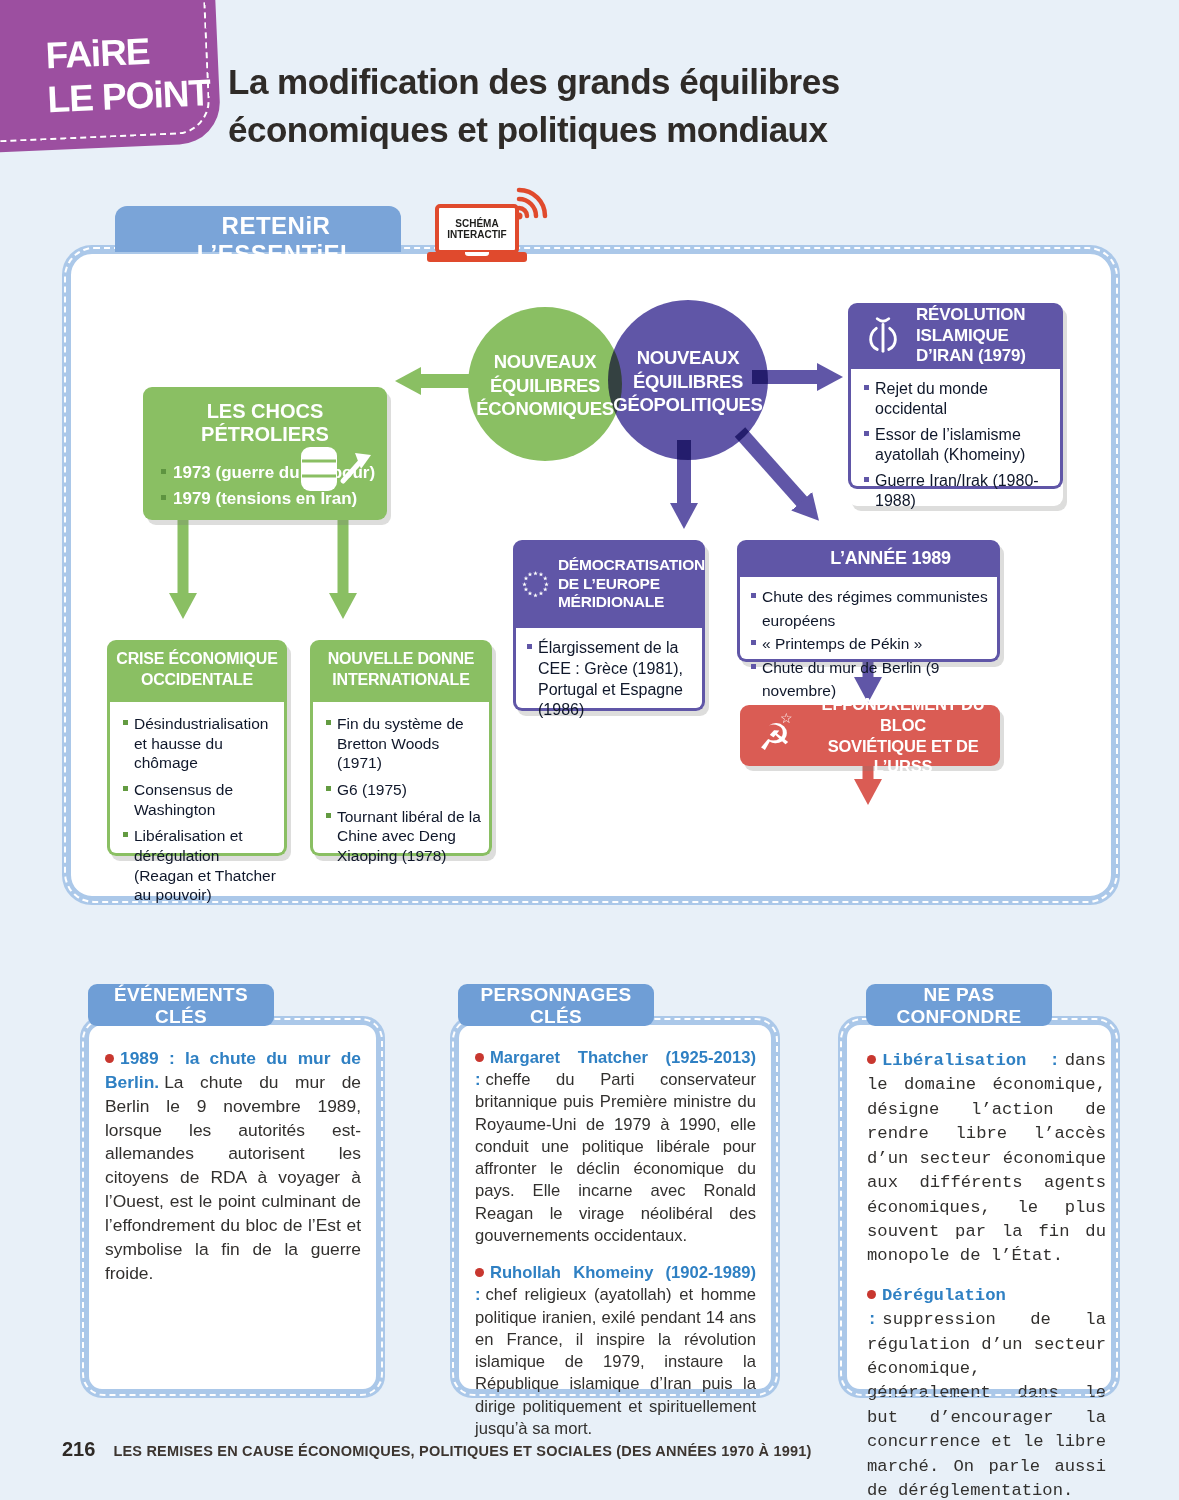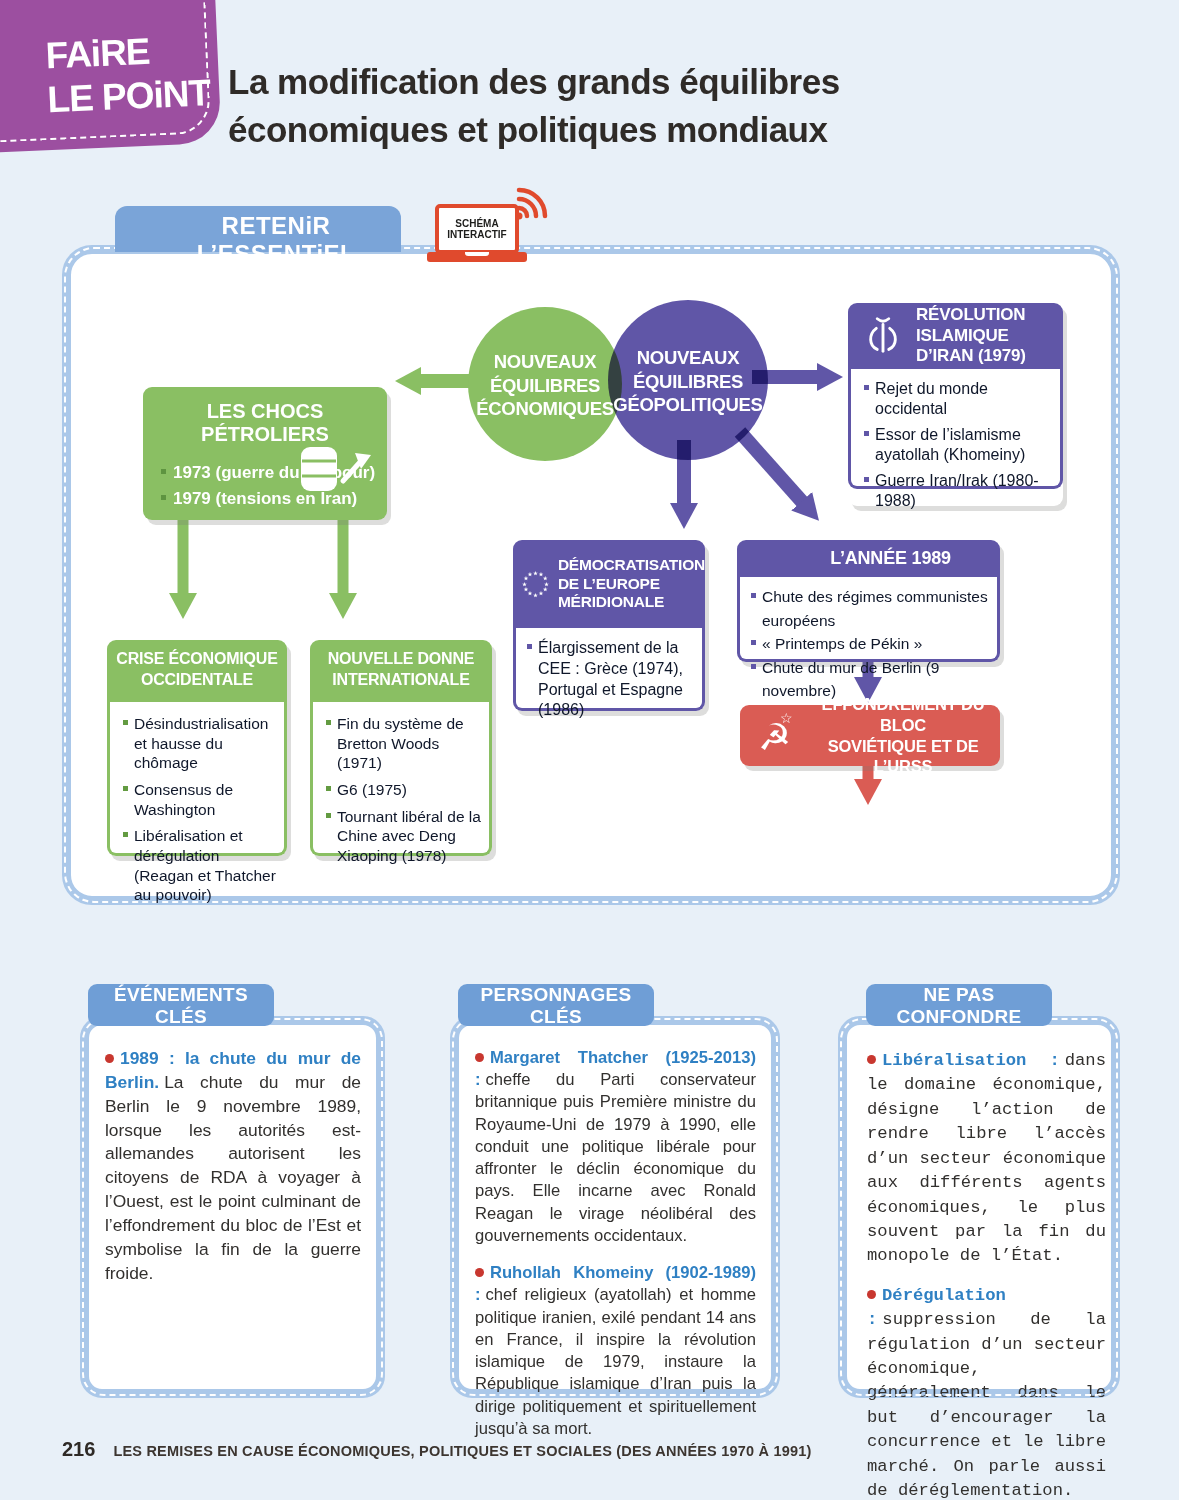--- a/index.html
+++ b/index.html
@@ -269,21 +269,21 @@
             <text x="36" y="11.679491924311229" font-size="9" text-anchor="middle">★</text>
             <text x="43.320508075688764" y="18.999999999999993" font-size="9" text-anchor="middle">★</text>
           </g>
       </svg>
       <div class="t" style="white-space:pre-line;">DÉMOCRATISATION
 DE L’EUROPE
 MÉRIDIONALE</div>
     </div>
     <div class="demo-body dbox-body">
       <ul>
-        <li class="sq">Élargissement de la CEE : Grèce (1974), Portugal et Espagne (1986)</li>
+        <li class="sq">Élargissement de la CEE : Grèce (1981), Portugal et Espagne (1986)</li>
       </ul>
     </div>
   </div>
 
   <div class="dbox annee">
     <div class="annee-head dbox-head">L’ANNÉE 1989</div>
     <div class="annee-body dbox-body">
       <ul>
         <li class="sq">Chute des régimes communistes européens</li>
         <li class="sq">« Printemps de Pékin »</li>

